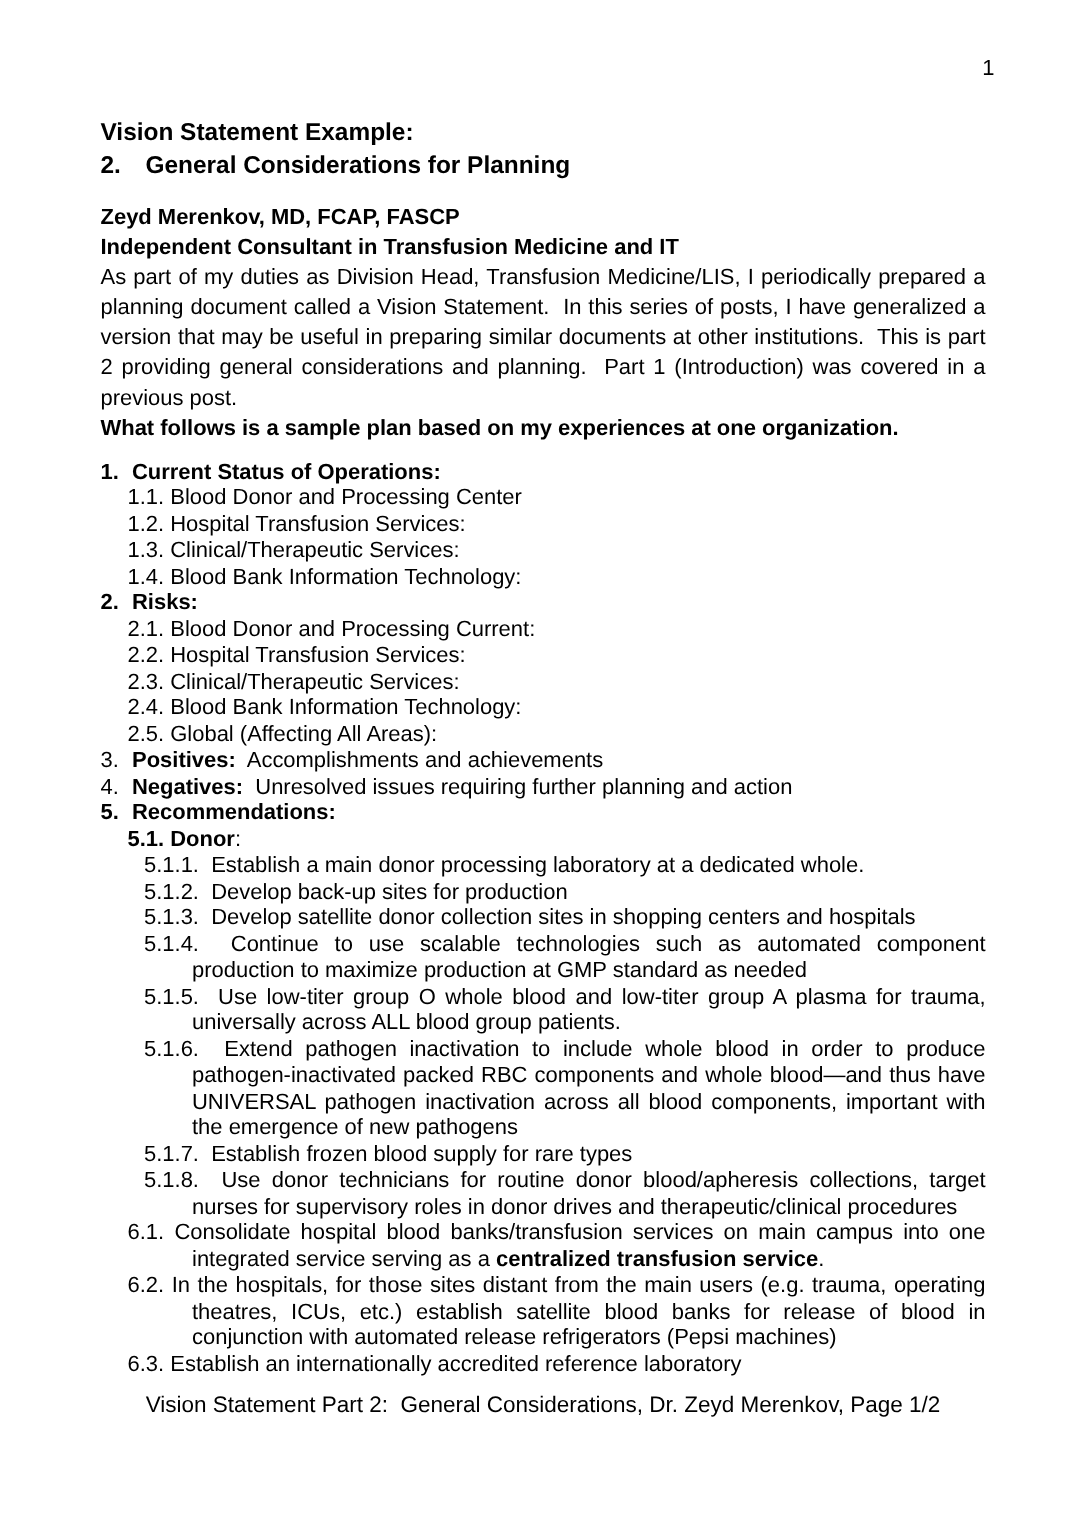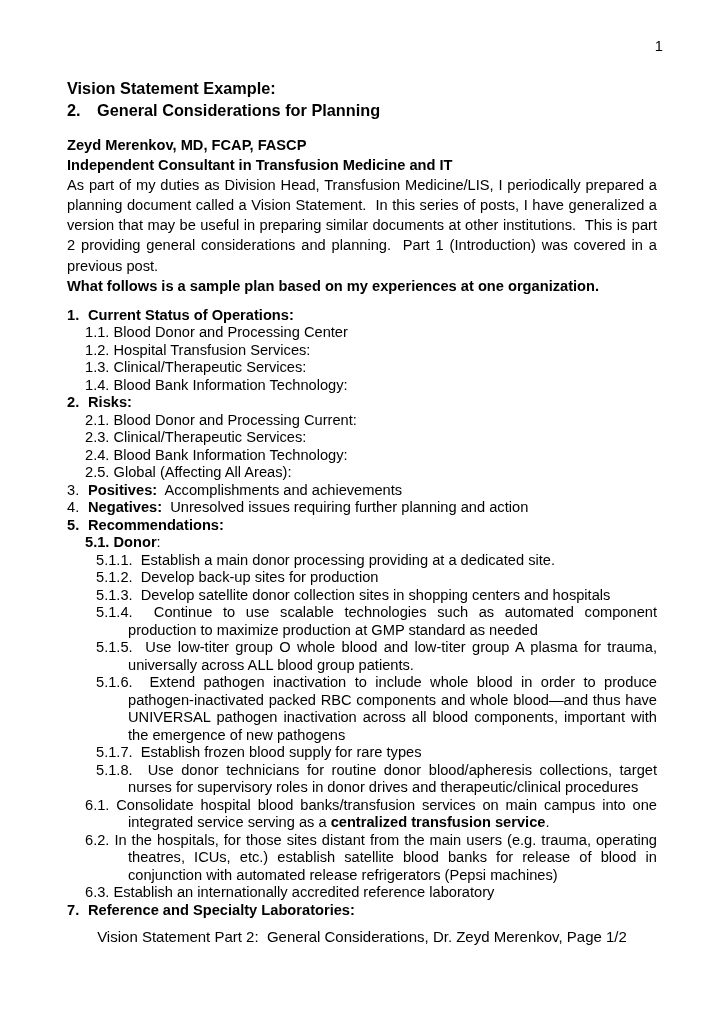--- a/index.html
+++ b/index.html
@@ -90,36 +90,36 @@
     <div class="lead">What follows is a sample plan based on my experiences at one organization.</div>
 
     <div id="outline">
         <div class="li lvl1"><span class="marker b">1.</span><span class="b">Current Status of Operations:</span></div>
         <div class="li lvl2"><span class="marker">1.1.</span> <span>Blood Donor and Processing Center</span></div>
         <div class="li lvl2"><span class="marker">1.2.</span> <span>Hospital Transfusion Services:</span></div>
         <div class="li lvl2"><span class="marker">1.3.</span> <span>Clinical/Therapeutic Services:</span></div>
         <div class="li lvl2"><span class="marker">1.4.</span> <span>Blood Bank Information Technology:</span></div>
         <div class="li lvl1"><span class="marker b">2.</span><span class="b">Risks:</span></div>
         <div class="li lvl2"><span class="marker">2.1.</span> <span>Blood Donor and Processing Current:</span></div>
+        <div class="li lvl2"><span class="marker">2.2.</span> <span>Hospital Transfusion Services:</span></div>
         <div class="li lvl2"><span class="marker">2.3.</span> <span>Clinical/Therapeutic Services:</span></div>
         <div class="li lvl2"><span class="marker">2.4.</span> <span>Blood Bank Information Technology:</span></div>
         <div class="li lvl2"><span class="marker">2.5.</span> <span>Global (Affecting All Areas):</span></div>
         <div class="li lvl1"><span class="marker">3.</span><span class="b">Positives:</span><span>&nbsp; Accomplishments and achievements</span></div>
         <div class="li lvl1"><span class="marker">4.</span><span class="b">Negatives:</span><span>&nbsp; Unresolved issues requiring further planning and action</span></div>
         <div class="li lvl1"><span class="marker b">5.</span><span class="b">Recommendations:</span></div>
         <div class="li lvl2"><span class="marker b">5.1.</span> <span class="b">Donor</span><span>:</span></div>
-        <div class="li lvl3"><span class="marker">5.1.1.</span>&nbsp; <span>Establish a main donor processing providing at a dedicated site.</span></div>
+        <div class="li lvl3"><span class="marker">5.1.1.</span>&nbsp; <span>Establish a main donor processing laboratory at a dedicated whole.</span></div>
         <div class="li lvl3"><span class="marker">5.1.2.</span>&nbsp; <span>Develop back-up sites for production</span></div>
         <div class="li lvl3"><span class="marker">5.1.3.</span>&nbsp; <span>Develop satellite donor collection sites in shopping centers and hospitals</span></div>
         <div class="li lvl3"><span class="marker">5.1.4.</span>&nbsp; <span>Continue to use scalable technologies such as automated component production to maximize production at GMP standard as needed</span></div>
         <div class="li lvl3"><span class="marker">5.1.5.</span>&nbsp; <span>Use low-titer group O whole blood and low-titer group A plasma for trauma, universally across ALL blood group patients.</span></div>
         <div class="li lvl3"><span class="marker">5.1.6.</span>&nbsp; <span>Extend pathogen inactivation to include whole blood in order to produce pathogen-inactivated packed RBC components and whole blood—and thus have UNIVERSAL pathogen inactivation across all blood components, important with the emergence of new pathogens</span></div>
         <div class="li lvl3"><span class="marker">5.1.7.</span>&nbsp; <span>Establish frozen blood supply for rare types</span></div>
         <div class="li lvl3"><span class="marker">5.1.8.</span>&nbsp; <span>Use donor technicians for routine donor blood/apheresis collections, target nurses for supervisory roles in donor drives and therapeutic/clinical procedures</span></div>
         <div class="li lvl2"><span class="marker">6.1.</span> <span>Consolidate hospital blood banks/transfusion services on main campus into one integrated service serving as a </span><span class="b">centralized transfusion service</span><span>.</span></div>
         <div class="li lvl2"><span class="marker">6.2.</span> <span>In the hospitals, for those sites distant from the main users (e.g. trauma, operating theatres, ICUs, etc.) establish satellite blood banks for release of blood in conjunction with automated release refrigerators (Pepsi machines)</span></div>
         <div class="li lvl2"><span class="marker">6.3.</span> <span>Establish an internationally accredited reference laboratory</span></div>
-        <div class="li lvl1"><span class="marker b">7.</span><span class="b">Reference and Specialty Laboratories:</span></div>
       </div>
 
     <div class="footer">Vision Statement Part 2:&nbsp; General Considerations, Dr. Zeyd Merenkov, Page 1/2</div>
   </div>
 </div>
 
 </body></html>

